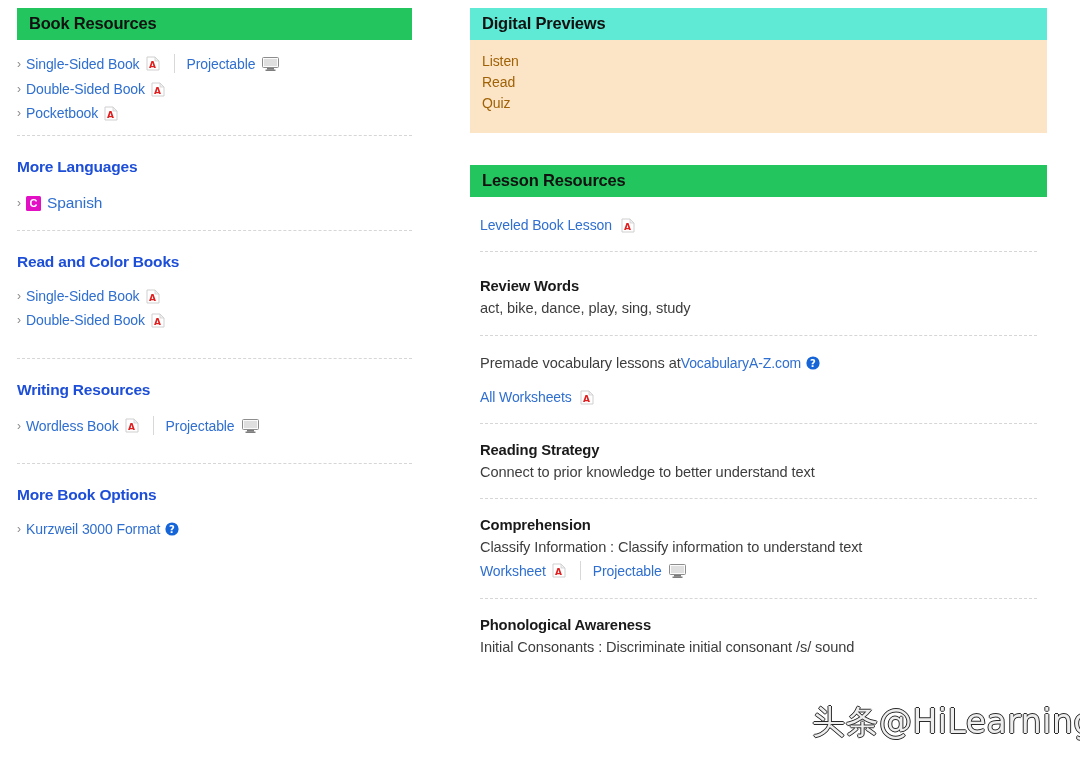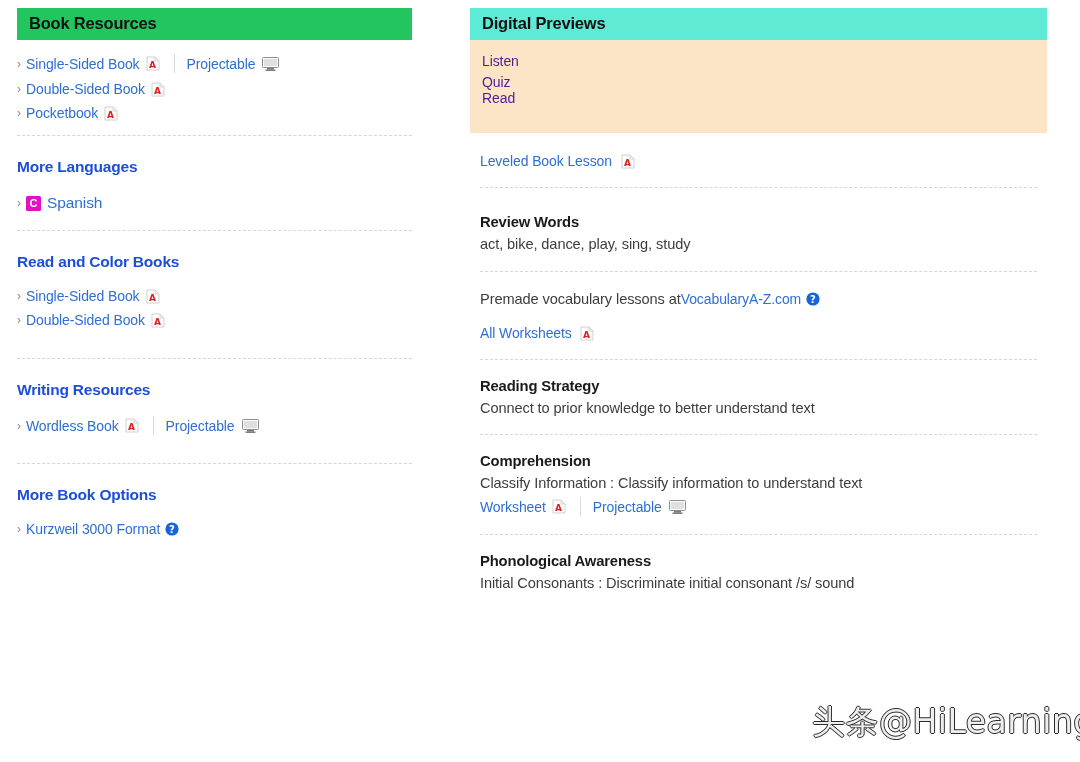--- a/index.html
+++ b/index.html
@@ -46,21 +46,21 @@
     margin: 0;
   }
   .link {
     color: #2f6fd0;
     font-size: 14px;
     letter-spacing: -0.1px;
     text-decoration: none;
     cursor: pointer;
     white-space: nowrap;
   }
-  .link-lt { color: #4c1d95; }
+  .link-lt { color: #a16207; }
 
   
   .sect { padding: 0 0 0 0; }
   .sect-title {
     font-size: 15.5px; font-weight: bold; color:#1d4ed8;
     letter-spacing:-0.2px;
   }
   .row { display: flex; align-items: center; white-space: nowrap; }
   .chev {
     color: #8b8b8b; font-size: 12px; margin-right: 5px; line-height: 1;
@@ -241,24 +241,25 @@
       </div>
     </div>
   </div>
 
   <div class="col-right">
 
     <div class="bar bar-orange">Digital Previews</div>
 
     <div class="panel-orange">
       <div class="link link-lt" style="display:block;margin:3px 0 5px 0;">Listen</div>
+      <div class="link link-lt" style="display:block;margin:0 0 5px 0;">Read</div>
       <div class="link link-lt" style="display:block;">Quiz</div>
-      <div class="link link-lt" style="display:block;margin:0 0 5px 0;">Read</div>
-    </div>
-
+    </div>
+
+    <div class="bar bar-purple" style="margin-top:32px;">Lesson Resources</div>
 
     <div style="padding:20px 10px 0 10px;">
       <div class="row">
         <span class="link">Leveled Book Lesson</span>
         <span class="ico" style="margin-left:9px;">
           <svg width="14" height="15" viewBox="0 0 14 15">
             <path d="M1 1h8l4 4v9H1z" fill="#ffffff" stroke="#cfcfcf" stroke-width="1"></path>
             <path d="M9 1l4 4H9z" fill="#f0f0f0" stroke="#cfcfcf" stroke-width="0.8"></path>
             <text x="3" y="11.5" font-family="DejaVu Sans" font-size="9" font-weight="bold" fill="#e02020">A</text>
           </svg>

